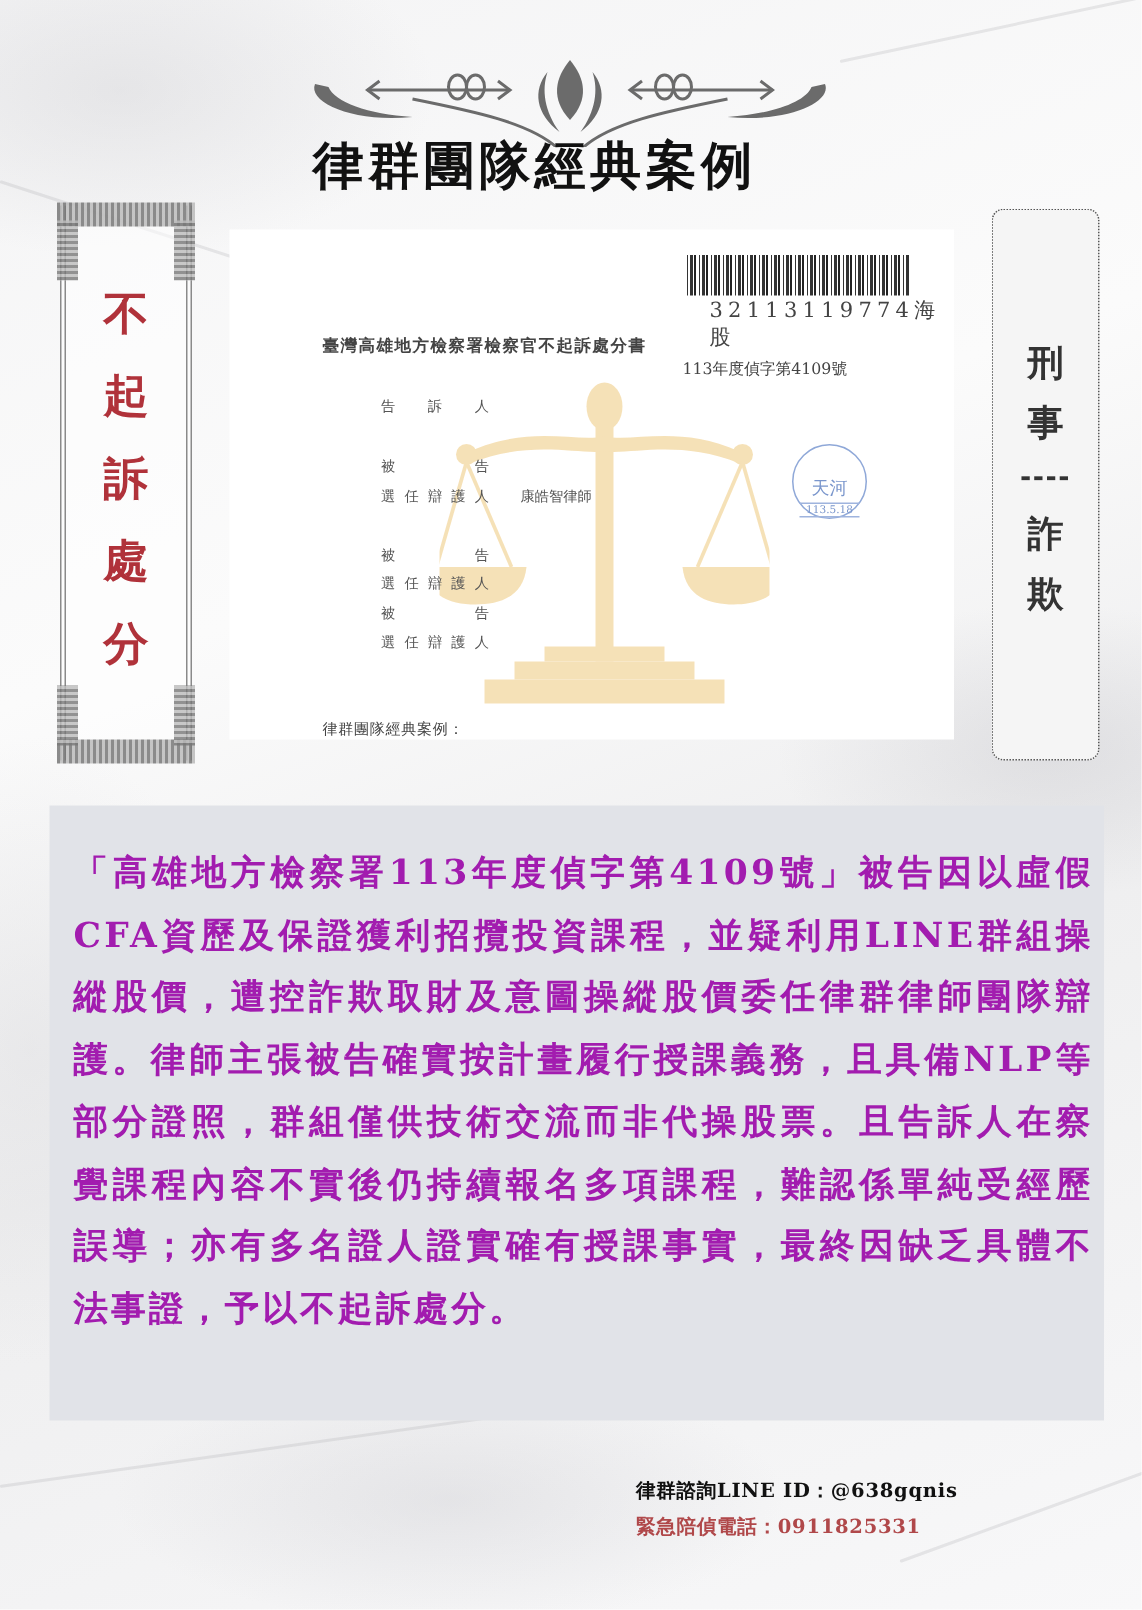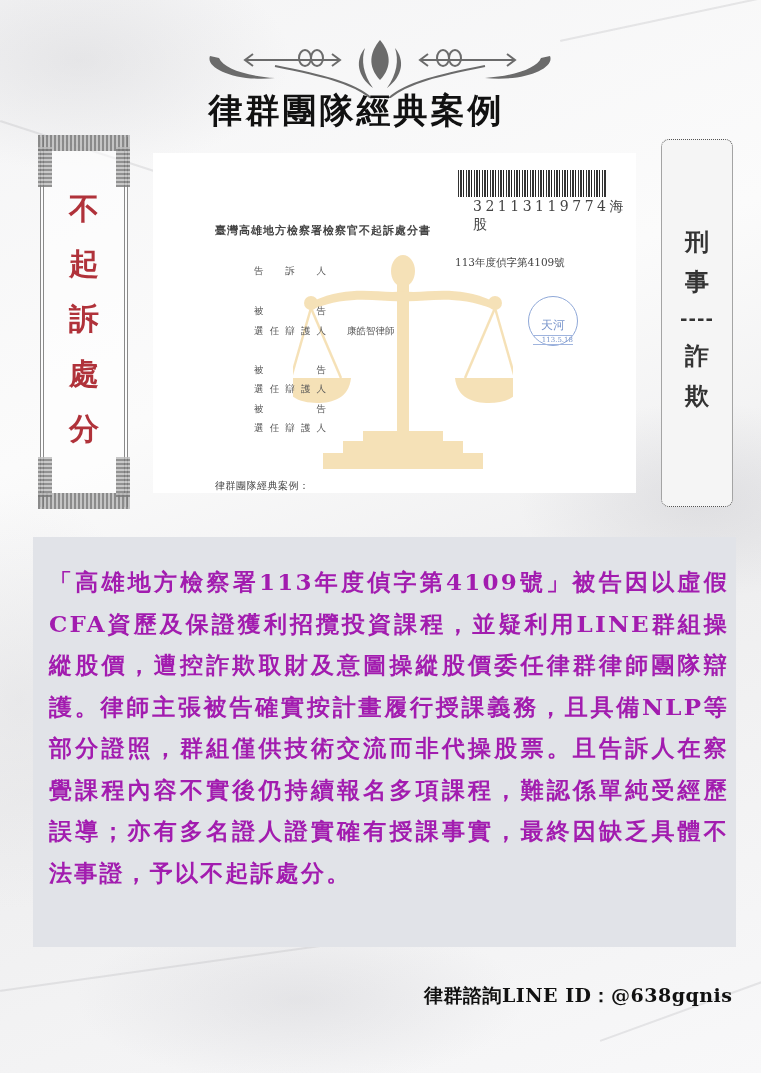--- a/index.html
+++ b/index.html
@@ -71,47 +71,47 @@
   .doc {
     position: absolute; left: 153px; top: 153px; width: 483px; height: 340px;
     background: #ffffff; overflow: hidden;
     font-family: "DejaVu Serif", serif; color: #555;
   }
   .barcode { position: absolute; left: 305px; top: 17px; width: 148px; height: 27px;
     background: repeating-linear-gradient(90deg, #333 0 1px, #fff 1px 2px, #333 2px 4px, #fff 4px 5px, #222 5px 6px, #fff 6px 8px);
   }
   .barcode-num { position: absolute; left: 305px; top: 45px; font-size: 14px; letter-spacing: 3.5px; color: #444; margin-left: 15px; }
   .doc-title { position: absolute; left: 62px; top: 70px; font-size: 11px; letter-spacing: 1px; color: #444; font-weight: bold; }
-  .doc-case { position: absolute; left: 302px; top: 103px; font-size: 10.5px; color: #444; }
+  .doc-case { position: absolute; left: 302px; top: 86px; font-size: 10.5px; color: #444; }
   .doc-row { position: absolute; left: 88px; font-size: 9.5px; color: #555; }
   .doc-row .k { display: inline-block; width: 72px; text-align-last: justify; margin-left: 13px; }
   .doc-row .v { margin-left: 21px; }
   .doc-foot { position: absolute; left: 62px; font-size: 10px; color: #444; letter-spacing: .5px; }
   .scale { position: absolute; left: 140px; top: 100px; width: 220px; height: 220px; opacity: .9; }
   .stamp {
     position: absolute; left: 375px; top: 143px; width: 50px; height: 50px;
     border: 1.5px solid #8fa8d8; border-radius: 50%;
     color: #7a96cc; font-size: 12px; text-align: center;
   }
   .stamp .s1 { display: block; margin-top: 20px; }
-  .stamp .s2 { display: block; font-size: 7px; border-top: 1px solid #9fb4de; border-bottom: 1px solid #9fb4de; margin: 1px 4px; text-align: right; }
+  .stamp .s2 { display: block; font-size: 7px; border-top: 1px solid #9fb4de; border-bottom: 1px solid #9fb4de; margin: 1px 4px; }
 
   
   .summary {
     position: absolute; left: 33px; top: 537px; width: 703px; height: 410px;
     background: #e1e3e8;
   }
   .summary-text {
     position: absolute; left: 16px; top: 24px; width: 680px;
     font-family: "DejaVu Serif", serif; font-weight: bold; font-size: 23px;
     line-height: 41.5px; letter-spacing: 2.2px; color: #a21caf; text-align: justify;
   }
 
   
-  .contact { position: absolute; left: 424px; top: 983px; font-family: "DejaVu Serif", serif; font-weight: bold; font-size: 19px; letter-spacing: .5px; }
+  .contact { position: absolute; left: 424px; top: 983px; font-family: "DejaVu Serif", serif; font-weight: bold; font-size: 13px; letter-spacing: .5px; }
   .contact div { height: 24px; line-height: 24px; }
   .contact .line1, .contact .line2 { color: #111; }
   .contact .line3 { color: #b0484a; }
 </style>
 </head>
 <body>
 
 <div class="marble-vein" style="left:0;top:120px;width:260px;transform:rotate(18deg);"></div>
 <div class="marble-vein" style="left:560px;top:40px;width:220px;transform:rotate(-12deg);"></div>
 <div class="marble-vein" style="left:0;top:990px;width:380px;transform:rotate(-8deg);"></div>
@@ -223,13 +223,14 @@
     <span>欺</span>
   </div>
 </div>
 
 <div class="summary">
   <p class="summary-text">「高雄地方檢察署113年度偵字第4109號」被告因以虛假CFA資歷及保證獲利招攬投資課程，並疑利用LINE群組操縱股價，遭控詐欺取財及意圖操縱股價委任律群律師團隊辯護。律師主張被告確實按計畫履行授課義務，且具備NLP等部分證照，群組僅供技術交流而非代操股票。且告訴人在察覺課程內容不實後仍持續報名多項課程，難認係單純受經歷誤導；亦有多名證人證實確有授課事實，最終因缺乏具體不法事證，予以不起訴處分。</p>
 </div>
 
 <div class="contact">
   <div class="line1">律群諮詢LINE ID：@638gqnis</div>
+  <div class="line3">緊急陪偵電話：0911825331</div>
 </div>
 
 </body></html>

